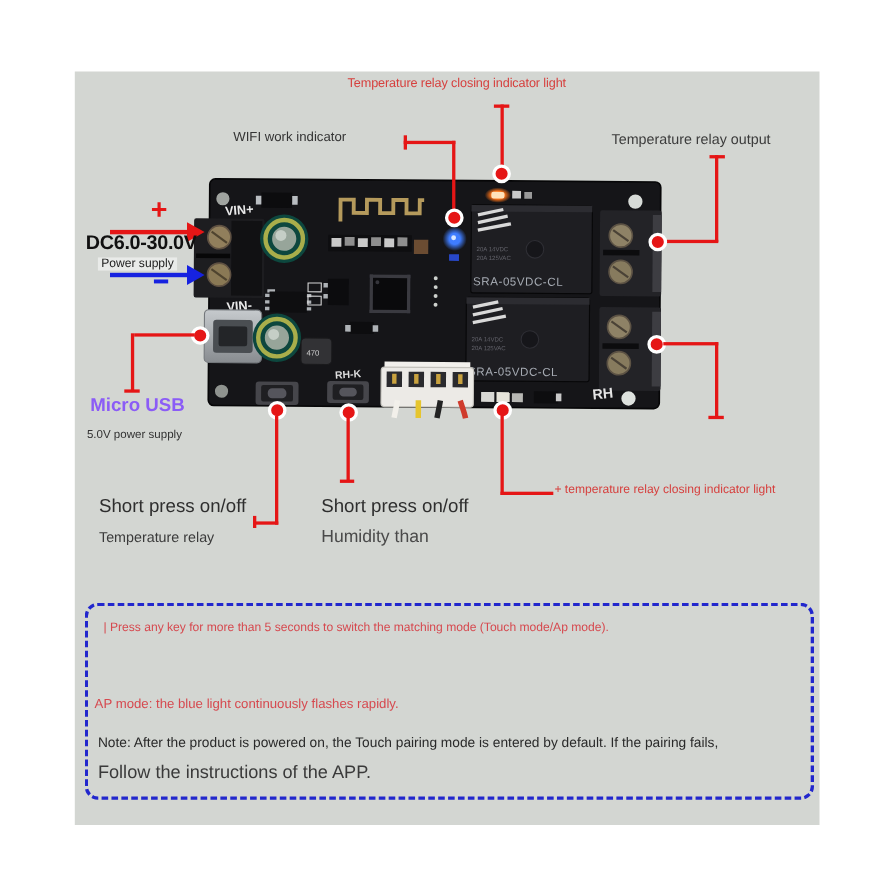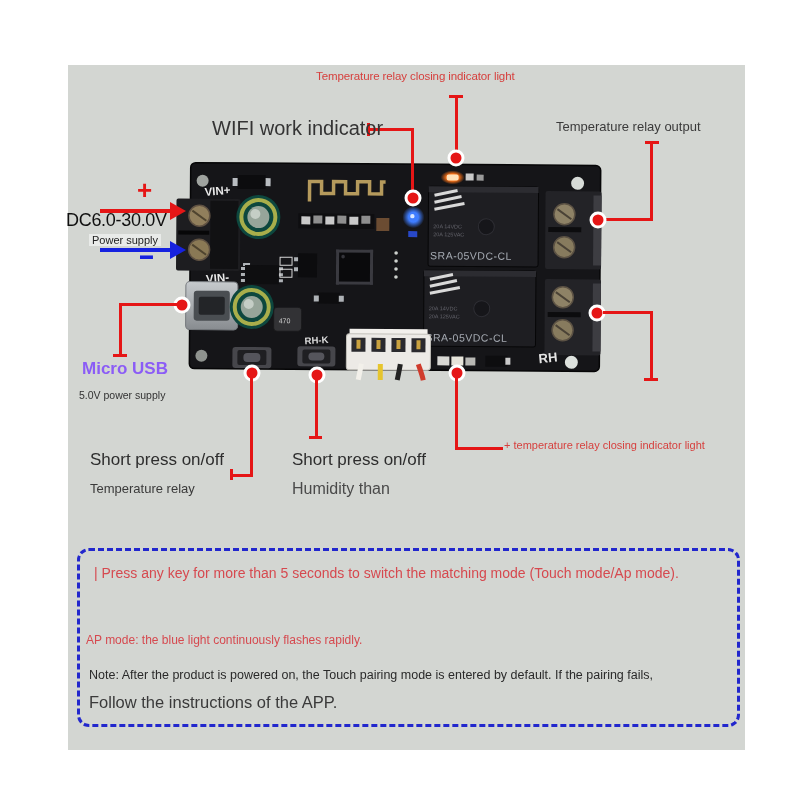--- a/index.html
+++ b/index.html
@@ -279,33 +279,33 @@
   <span class="dot" style="left:317px;top:375px;"></span>
   <div class="vline" style="left:315px;top:380px;height:57px;"></div>
   <div class="cap" style="left:309px;top:436px;width:13px;"></div>
 
   <div class="arrow-shaft" style="left:100px;top:209px;width:72px;background:#e51616;"></div>
   <div class="arrow-head" style="left:170px;top:202px;border-left:16px solid #e51616;"></div>
   <div class="arrow-shaft" style="left:100px;top:248px;width:72px;background:#1622e0;"></div>
   <div class="arrow-head" style="left:170px;top:241px;border-left:16px solid #1622e0;"></div>
 
   <div class="lbl" style="left:316px;top:70px;font-size:11.5px;color:#d6403e;letter-spacing:-0.1px;">Temperature relay closing indicator light</div>
-  <div class="lbl dark" style="left:212px;top:117px;font-size:20px;font-weight:500;color:#343434;">WIFI work indicator</div>
+  <div class="lbl dark" style="left:212px;top:117px;font-size:12px;font-weight:500;color:#343434;">WIFI work indicator</div>
   <div class="lbl dark" style="left:556px;top:119px;font-size:13px;color:#3b3b3b;">Temperature relay output</div>
   <div class="lbl" style="left:137px;top:175px;font-size:26px;font-weight:bold;color:#e51616;">+</div>
-  <div class="lbl" style="left:66px;top:210px;font-size:18px;font-weight:normal;color:#101010;letter-spacing:-0.3px;">DC6.0-30.0V</div>
+  <div class="lbl" style="left:78px;top:210px;font-size:18px;font-weight:bold;color:#101010;letter-spacing:-0.3px;">DC6.0-30.0V</div>
   <div class="lbl" style="left:89px;top:234px;font-size:11px;color:#222;background:rgba(255,255,255,0.5);padding:0 3px;">Power supply</div>
   <div class="lbl" style="left:138px;top:238px;font-size:30px;font-weight:bold;color:#1622e0;transform:scaleX(1.7);transform-origin:left;">-</div>
   <div class="lbl" style="left:82px;top:359px;font-size:17px;font-weight:bold;color:#8b5cf6;">Micro USB</div>
   <div class="lbl" style="left:79px;top:389px;font-size:10.5px;color:#333;">5.0V power supply</div>
   <div class="lbl" style="left:90px;top:450px;font-size:17px;color:#2e2e2e;">Short press on/off</div>
   <div class="lbl" style="left:90px;top:481px;font-size:13px;color:#3a3a3a;">Temperature relay</div>
   <div class="lbl" style="left:292px;top:450px;font-size:17px;color:#2e2e2e;">Short press on/off</div>
   <div class="lbl" style="left:292px;top:480px;font-size:16px;color:#4a4a4a;">Humidity than</div>
   <div class="lbl" style="left:504px;top:439px;font-size:11px;color:#d6403e;">+ temperature relay closing indicator light</div>
 
   <div class="notes-box">
-    <div class="note-line" style="left:14px;top:14px;font-size:14px;color:#d6494f;">| Press any key for more than 5 seconds to switch the matching mode (Touch mode/Ap mode).</div>
+    <div class="note-line" style="left:14px;top:14px;font-size:11px;color:#d6494f;">| Press any key for more than 5 seconds to switch the matching mode (Touch mode/Ap mode).</div>
     <div class="note-line" style="left:6px;top:82px;font-size:12px;color:#d6494f;">AP mode: the blue light continuously flashes rapidly.</div>
     <div class="note-line" style="left:9px;top:117px;font-size:12.5px;color:#2a2a2a;">Note: After the product is powered on, the Touch pairing mode is entered by default. If the pairing fails,</div>
     <div class="note-line" style="left:9px;top:142px;font-size:16.5px;color:#3a3a3a;">Follow the instructions of the APP.</div>
   </div>
 </div>
 
 </body></html>

